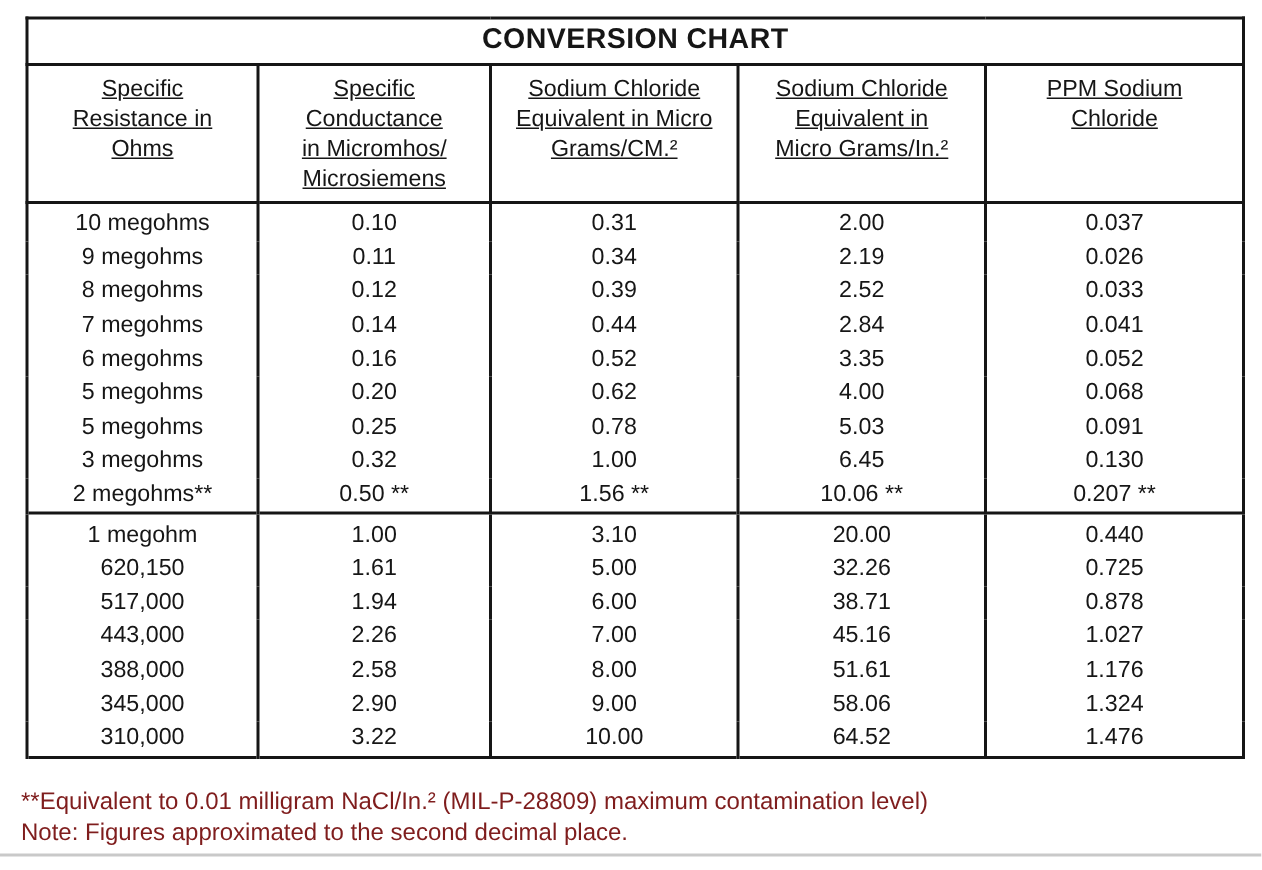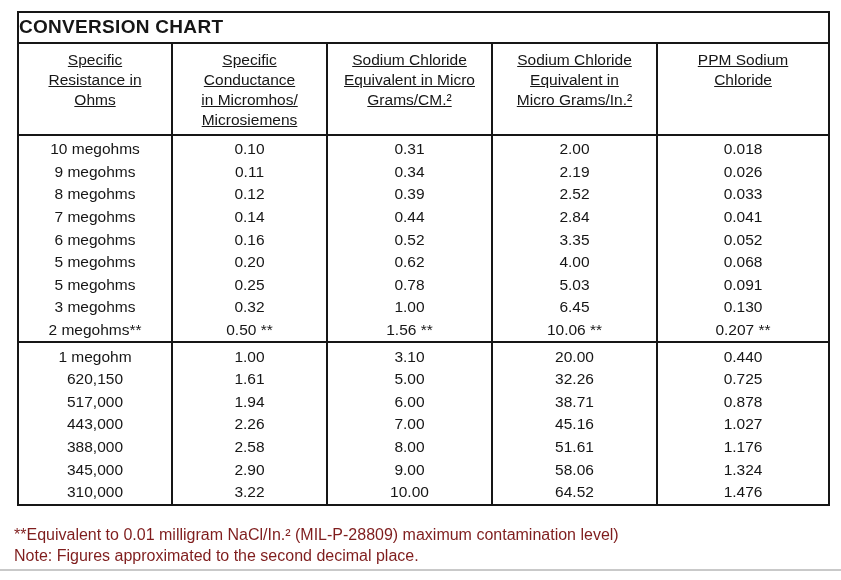--- a/index.html
+++ b/index.html
@@ -22,21 +22,21 @@
     width: 811px;
   }
   table.conversion {
     border-collapse: collapse;
     width: 811px;
     table-layout: fixed;
     border: 2px solid #161616;
   }
   .title-cell {
     border: 2px solid #161616;
-    text-align: left;
+    text-align: center;
     font-weight: bold;
     font-size: 19px;
     letter-spacing: 0.3px;
     padding: 3px 0 4px 0;
     height: 22px;
     vertical-align: middle;
   }
   th.col-head {
     border: 2px solid #161616;
     vertical-align: top;
@@ -117,21 +117,21 @@
         <th class="col-head">PPM Sodium
 Chloride</th>
       </tr>
     </thead>
     <tbody class="section-1">
         <tr>
           <td>10 megohms</td>
           <td>0.10</td>
           <td>0.31</td>
           <td>2.00</td>
-          <td>0.018</td>
+          <td>0.037</td>
         </tr>
         <tr>
           <td>9 megohms</td>
           <td>0.11</td>
           <td>0.34</td>
           <td>2.19</td>
           <td>0.026</td>
         </tr>
         <tr>
           <td>8 megohms</td>

